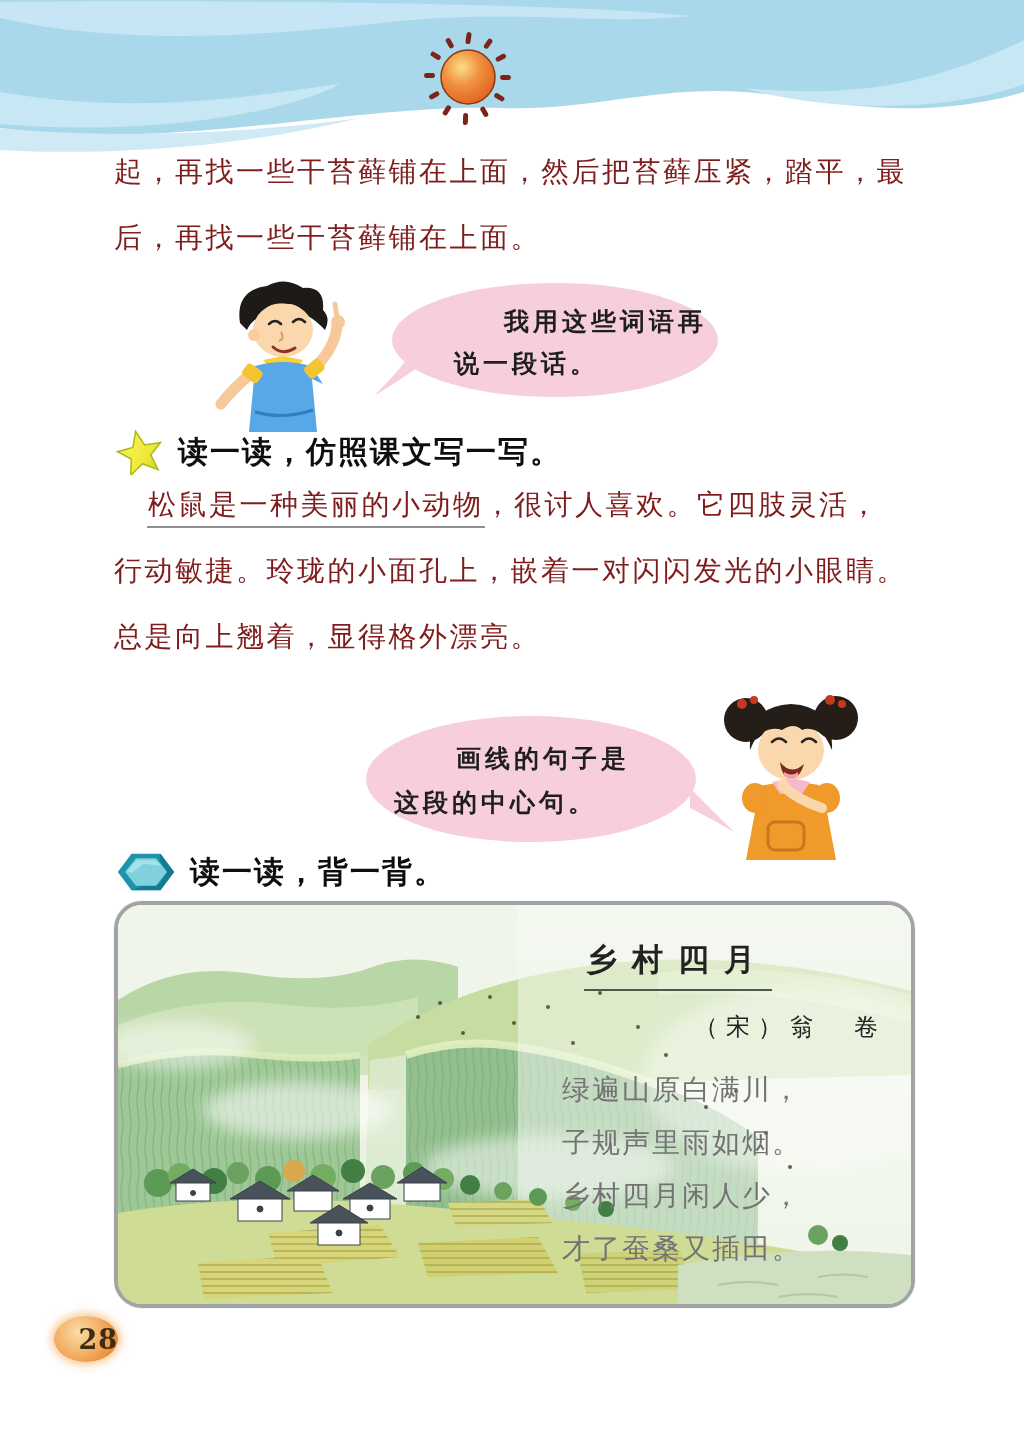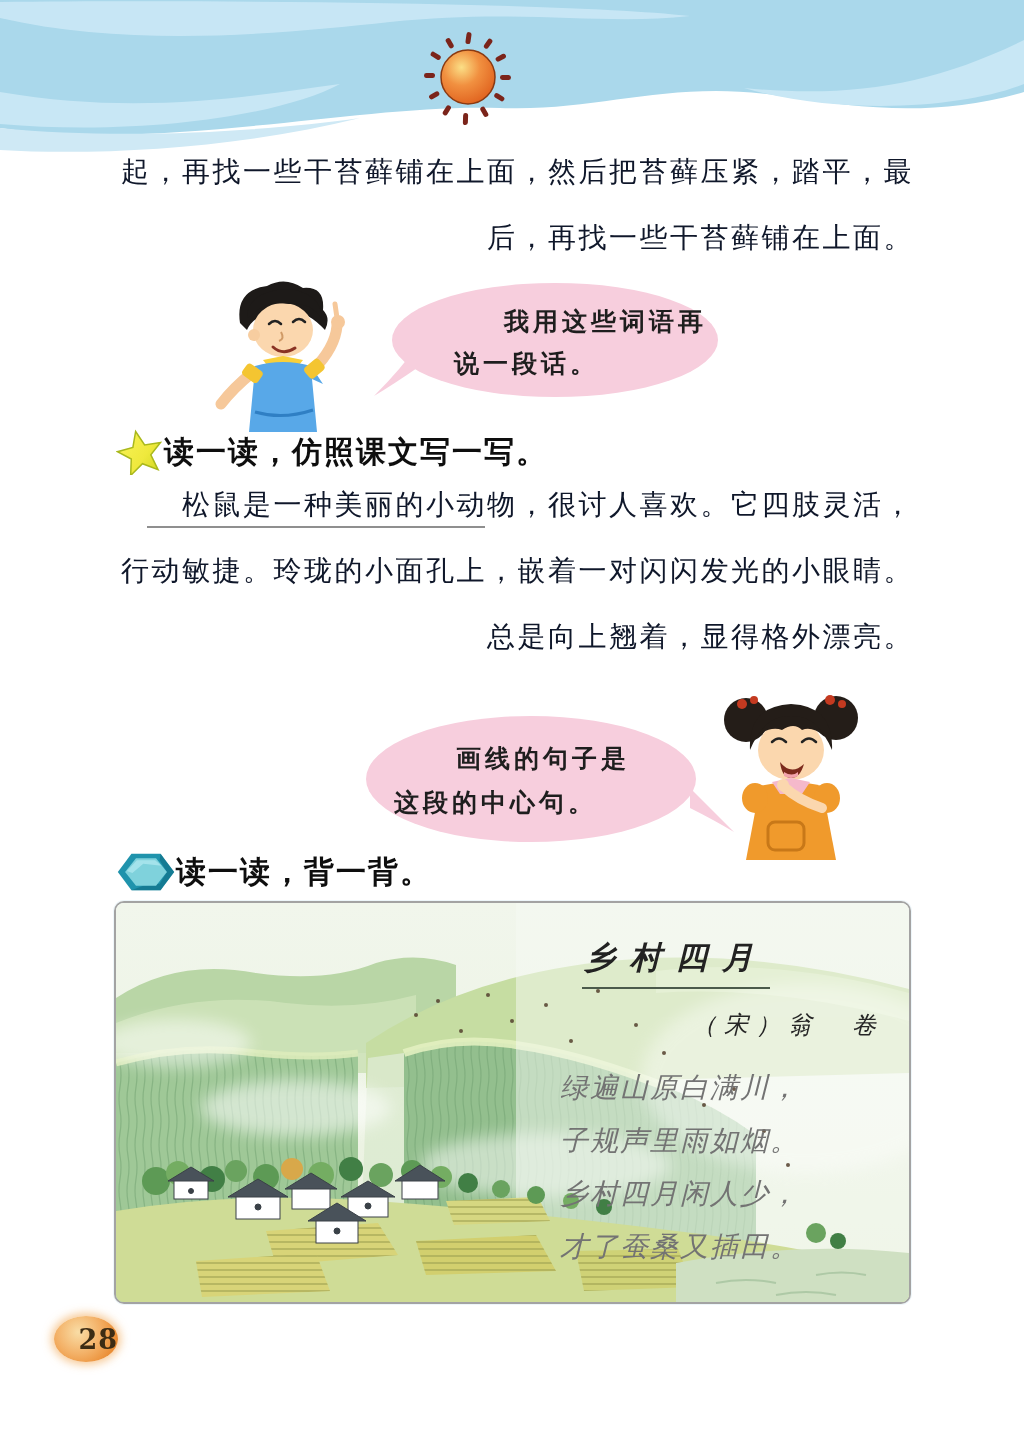--- a/index.html
+++ b/index.html
@@ -4,47 +4,46 @@
 <style>
   html,body{margin:0;padding:0;}
   body{
     width:1024px;height:1439px;position:relative;overflow:hidden;
     background:#ffffff;
     font-family:"DejaVu Serif", serif;
   }
   .abs{position:absolute;}
   
   .cn-line{
-    font-size:28px;color:#0f172a;letter-spacing:2.5px;
-    height:66px;line-height:66px;white-space:nowrap;text-align:right;
+    font-size:28px;color:#7f1d1d;letter-spacing:2.5px;
+    height:66px;line-height:66px;white-space:nowrap;
   }
   .indent1{padding-left:34px;}
   
-  .heading-row{display:flex;align-items:center;}
+  .heading-row{display:flex;align-items:center;gap:14px;}
   .heading-label{
     font-family:"DejaVu Sans", sans-serif;font-weight:bold;
     font-size:30px;color:#0e0e0e;letter-spacing:2px;white-space:nowrap;
   }
   
   .bubble{
     background:#f7cedd;border-radius:50%;
   }
   .bubble-line{
     position:absolute;font-size:25px;font-weight:700;color:#1e1e1e;
     letter-spacing:4px;white-space:nowrap;
   }
   
   .center-underline{
     position:absolute;background:#8f8f8f;height:2px;
   }
   
   .painting{
-    border:2px solid #a3a3a3;border-radius:10px;overflow:hidden;
+    border:4px solid #a3a3a3;border-radius:28px;overflow:hidden;
     box-shadow:0 0 0 1px #eef6fa;
-    font-style:italic;
   }
   .poem-title{
     position:absolute;font-size:31px;font-weight:600;color:#222;
     letter-spacing:15px;border-bottom:2px solid #4b5a4b;
     padding:0 2px 8px 2px;white-space:nowrap;
   }
   .poem-author{
     position:absolute;font-size:24px;color:#262626;letter-spacing:8px;white-space:nowrap;
   }
   .poem-line{

